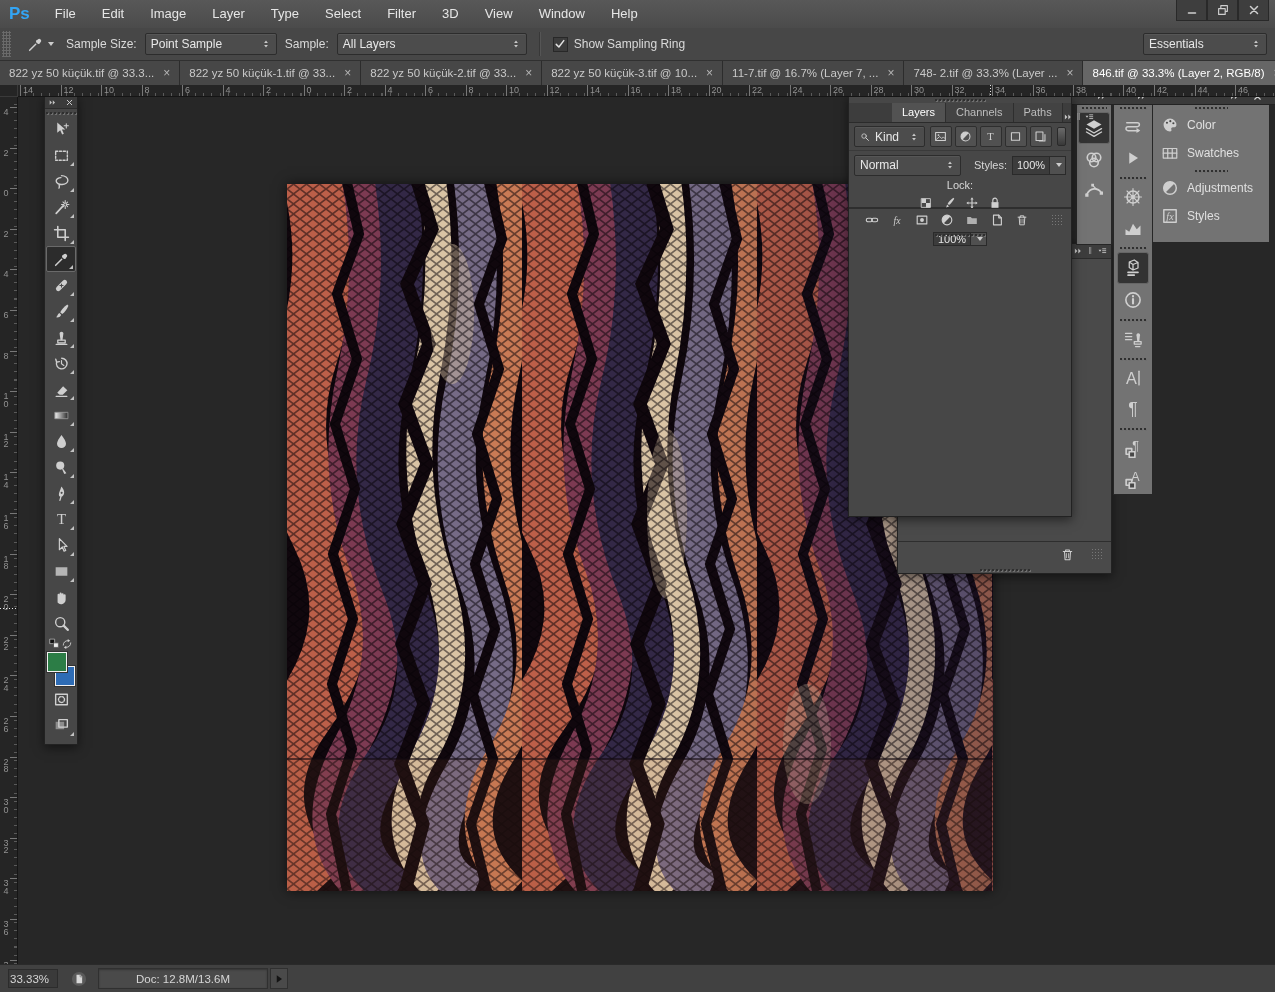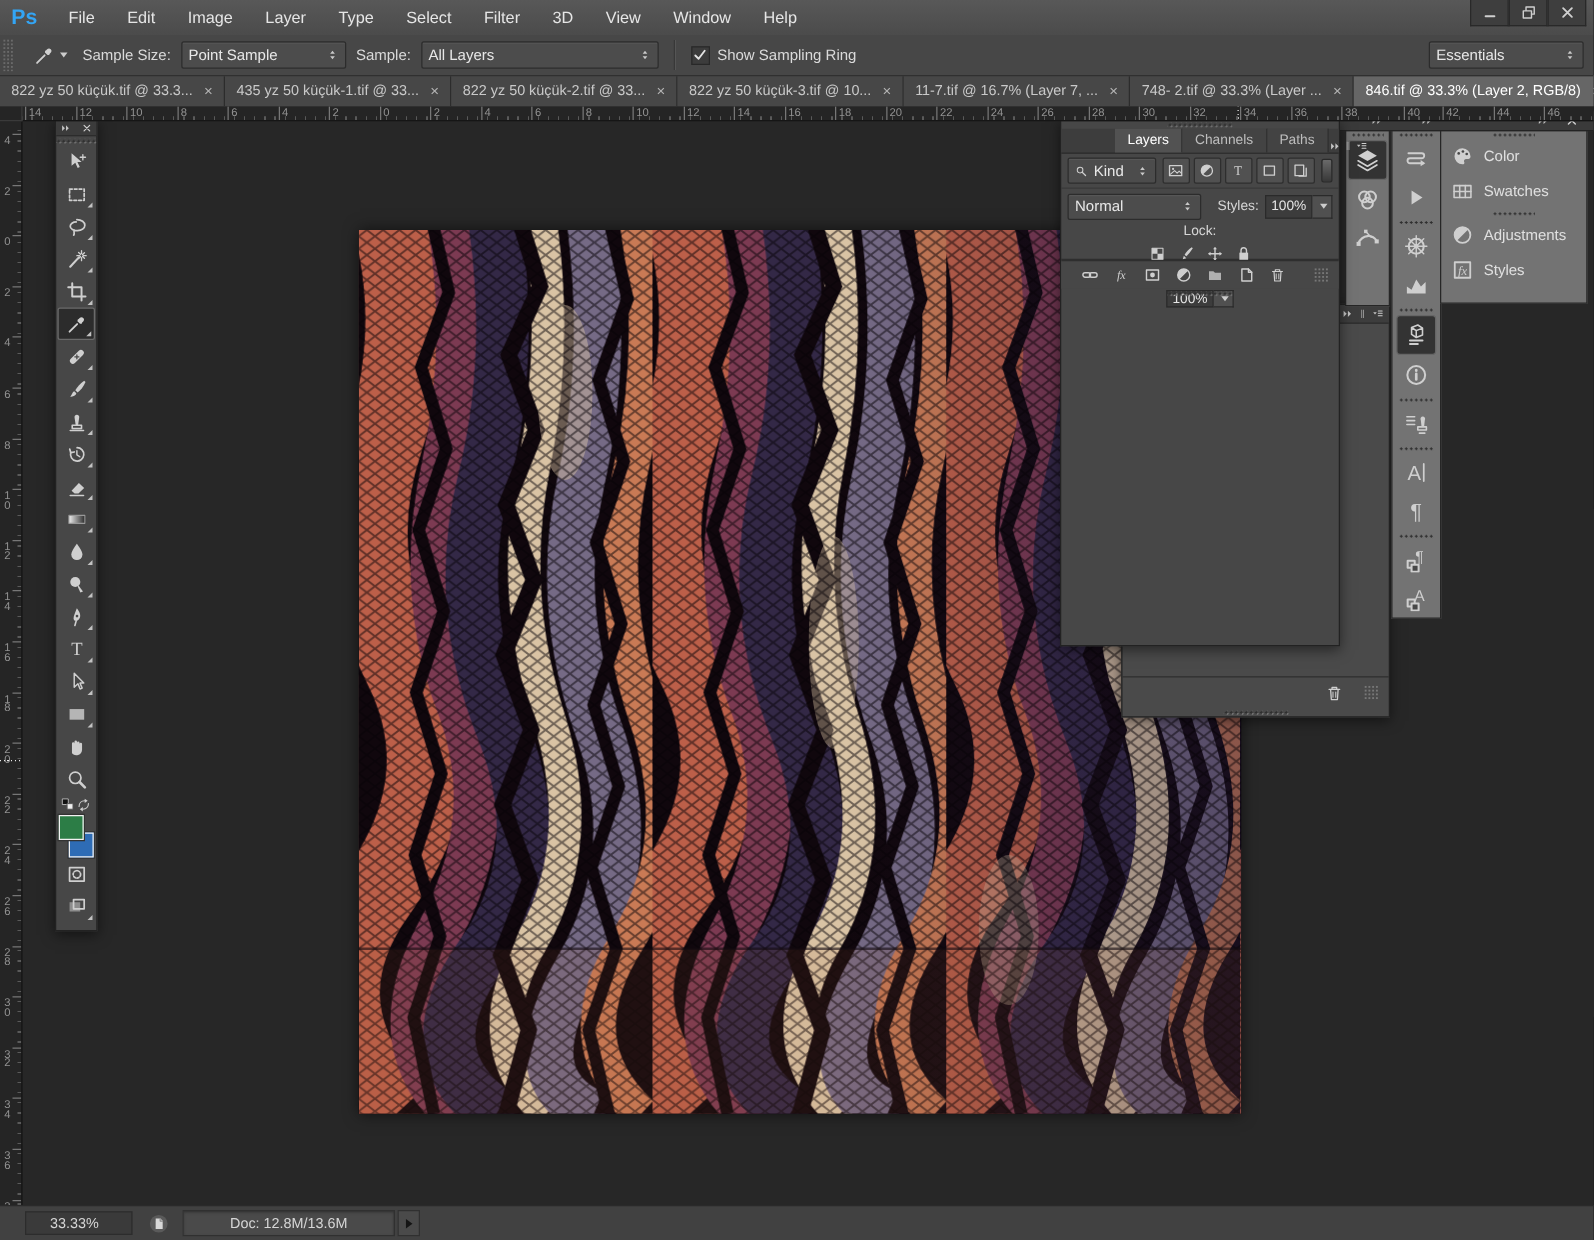--- a/index.html
+++ b/index.html
@@ -169,22 +169,22 @@
     justify-content:center;position:relative;}
   .dock-icon .i16{width:20px;height:20px;}
   .dock-icon.active{background:#333;border:1px solid #666;border-radius:3px;}
   .dock-item{height:28px;display:flex;align-items:center;gap:8px;padding:0 8px;font-size:12px;
     color:#e0e0e0;}
   .dock-item .i16{width:18px;height:18px;}
 
   
   .statusbar{position:absolute;left:0;bottom:0;width:100%;height:27px;background:#414141;
     border-top:1px solid #2a2a2a;display:flex;align-items:center;z-index:40;font-size:11.5px;}
-  .zoom-field{margin-left:20px;width:46px;height:17px;background:#3a3a3a;border:1px solid #2c2c2c;
-    color:#d6d6d6;display:flex;align-items:center;padding:0 19px;}
+  .zoom-field{margin-left:8px;width:46px;height:17px;background:#3a3a3a;border:1px solid #2c2c2c;
+    color:#d6d6d6;display:flex;align-items:center;padding:0 1px;}
   .status-icon-wrap{margin-left:12px;width:18px;height:18px;}
   .doc-field{margin-left:10px;width:168px;height:19px;background:#4a4a4a;border:1px solid #303030;
     box-shadow:inset 0 1px 2px rgba(0,0,0,.3);color:#d6d6d6;display:flex;align-items:center;
     justify-content:center;}
   .status-arrow{margin-left:2px;width:16px;height:19px;background:#4a4a4a;border:1px solid #303030;
     display:flex;align-items:center;justify-content:center;}
   .status-arrow .i12{width:12px;height:12px;}
 </style>
 </head>
 <body>
@@ -282,21 +282,21 @@
         </span>
     </div>
   </div>
 
   <div class="tabbar" id="tabbar">
       <div class="tab">
         <span class="tab-label">822 yz 50 küçük.tif @ 33.3...</span>
         <span class="tab-close">×</span>
       </div>
       <div class="tab">
-        <span class="tab-label">435 yz 50 küçük-1.tif @ 33...</span>
+        <span class="tab-label">822 yz 50 küçük-1.tif @ 33...</span>
         <span class="tab-close">×</span>
       </div>
       <div class="tab">
         <span class="tab-label">822 yz 50 küçük-2.tif @ 33...</span>
         <span class="tab-close">×</span>
       </div>
       <div class="tab">
         <span class="tab-label">822 yz 50 küçük-3.tif @ 10...</span>
         <span class="tab-close">×</span>
       </div>

